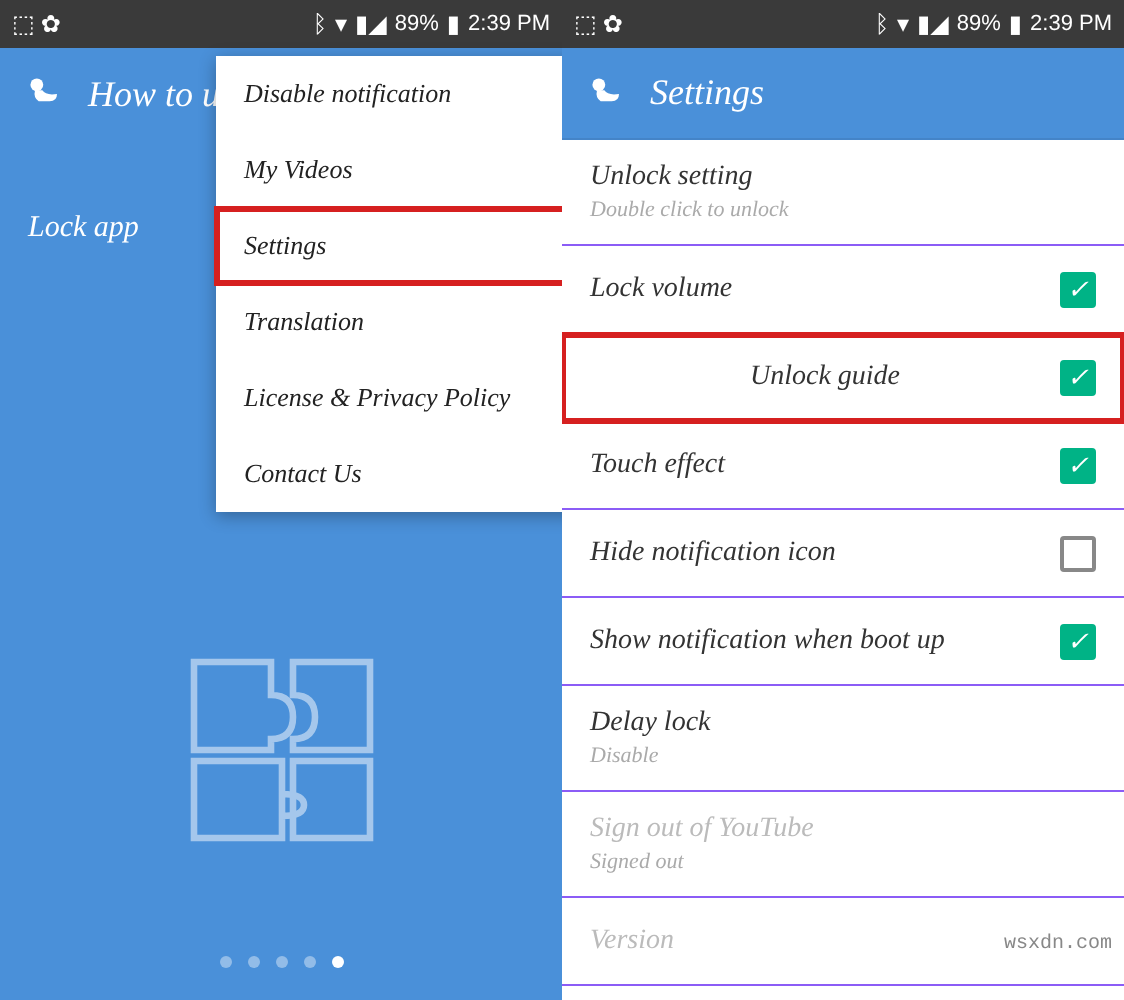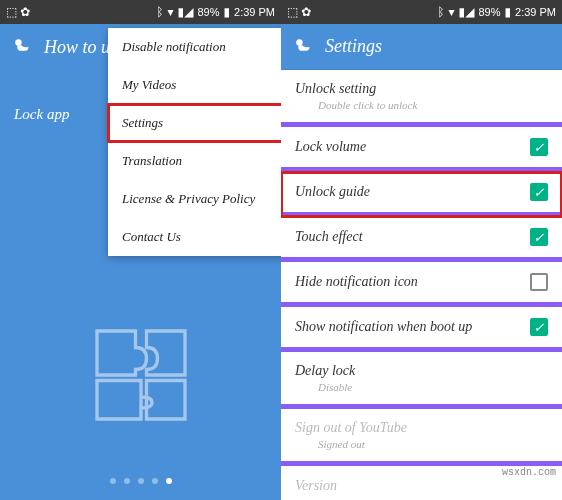--- a/index.html
+++ b/index.html
@@ -121,40 +121,40 @@
       outline-offset: -2px;
     }
 
     
     .settings-list {
       height: calc(100% - 70px);
       overflow: hidden;
     }
     .setting-row {
       padding: 11px 14px;
-      border-bottom: 5px solid #8b5cf6;
+      border-bottom: 1px solid #8b5cf6;
       display: flex;
       align-items: center;
       font-size: 14px;
       color: #333;
       font-style: italic;
       position: relative;
       min-height: 44px;
     }
     .setting-row.highlighted {
       outline: 3px solid #d62020;
       outline-offset: -2px;
+      text-align: center;
     }
     .setting-text { flex: 1; }
     .setting-sub {
       font-size: 11px;
       color: #aaa;
       margin-top: 2px;
       display: block;
-      margin-left: 23px;
     }
     .setting-disabled .setting-text,
     .setting-disabled { color: #bbb; }
     .checkbox {
       width: 18px;
       height: 18px;
       border: 2px solid #888;
       border-radius: 2px;
       display: flex;
       align-items: center;

